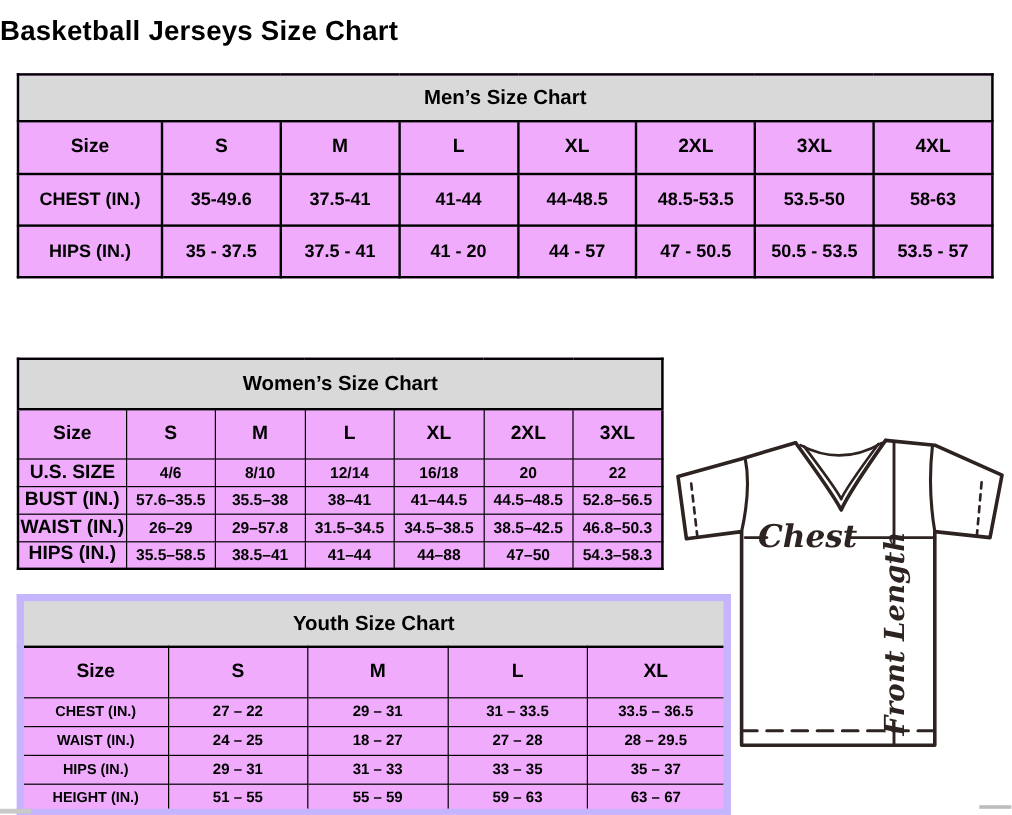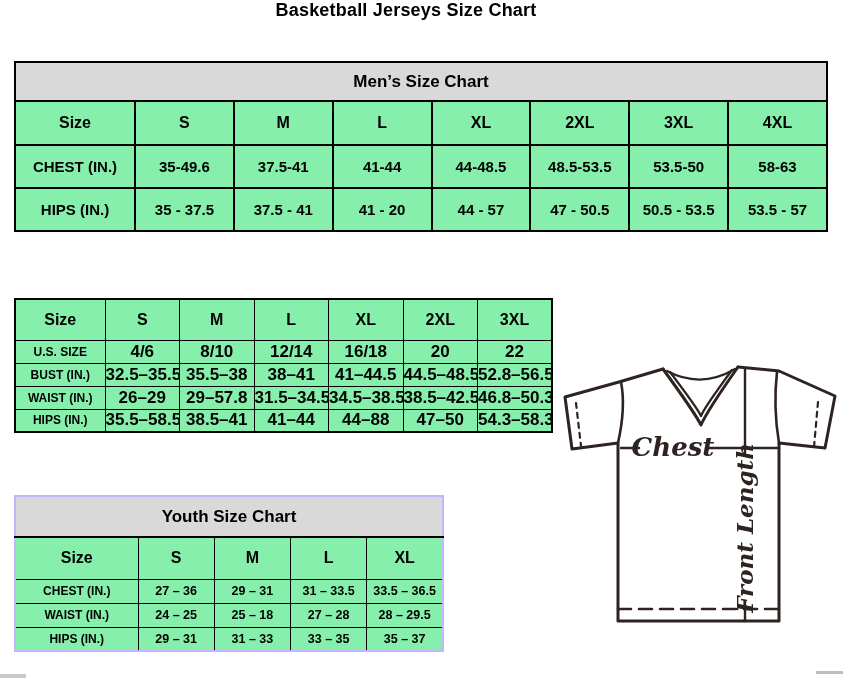--- a/index.html
+++ b/index.html
@@ -1,44 +1,44 @@
 <!DOCTYPE html>
 <html><head>
 <meta charset="utf-8">
 <style>
   html,body{margin:0;padding:0}
   body{
     width:843px;height:679px;background:#ffffff;position:relative;overflow:hidden;
     font-family:"Liberation Sans",sans-serif;color:#000;
   }
   .page-title{
-    position:absolute;top:0;left:0;width:812px;text-align:center;
-    font-size:18px;font-weight:bold;letter-spacing:.2px;
+    position:absolute;top:12px;left:0;width:812px;text-align:left;
+    font-size:23px;font-weight:bold;letter-spacing:.2px;
   }
-  table{position:absolute;border-collapse:collapse;table-layout:fixed;background:#86efac}
+  table{position:absolute;border-collapse:collapse;table-layout:fixed;background:#f0abfc}
   th,td{border:1.5px solid #000;text-align:center;vertical-align:middle;padding:0;font-weight:bold;overflow:hidden;white-space:nowrap}
   tr.band th{background:#d9d9d9;font-size:17px;border-bottom:2px solid #000}
   
   .t-men{left:14px;top:61px;width:814px;border:2px solid #000}
   .t-men th,.t-men td{border:2px solid #000}
   .t-men tr.band{height:39px}
   .t-men tr.head{height:44px}
   .t-men tr.head th{font-size:16px}
   .t-men tr.r{height:43px}
   .t-men tr.r th,.t-men tr.r td{font-size:15px}
   
   .t-wom{left:14px;top:298px;width:539px;border:2px solid #000}
   .t-wom tr.band{height:42px}
   .t-wom tr.head{height:41px}
   .t-wom tr.head th{font-size:16px}
   .t-wom tr.r{height:23px}
-  .t-wom tr.r th{font-size:12px}
-  .t-wom tr.r td{font-size:17px}
-  
-  .t-you{left:14px;top:495px;width:430px;border:2px solid #c4b5fd}
+  .t-wom tr.r th{font-size:16px}
+  .t-wom tr.r td{font-size:13px}
+  
+  .t-you{left:14px;top:495px;width:595px;border:6px solid #c4b5fd}
   .t-you tr.band{height:41px}
   .t-you tr.head{height:42px}
   .t-you tr.head th{font-size:16px}
   .t-you tr.r{height:24px}
   .t-you tr.r th{font-size:12px}
   .t-you tr.r td{font-size:12.5px}
   
   .jersey{position:absolute;left:555px;top:355px;width:288px;height:324px}
   .jersey text{font-family:"DejaVu Serif","Liberation Serif",serif;font-style:italic;font-weight:bold;fill:#2d2320}
   
@@ -102,41 +102,44 @@
   <colgroup>
       <col style="width:90px">
       <col>
       <col>
       <col>
       <col>
       <col>
       <col>
     </colgroup>
   <tbody>
+      <tr class="band">
+        <th colspan="7">Women’s Size Chart</th>
+      </tr>
   <tr class="head">
     <th>Size</th>
     <th>S</th>
     <th>M</th>
     <th>L</th>
     <th>XL</th>
     <th>2XL</th>
     <th>3XL</th>
   </tr>
   <tr class="r">
     <th>U.S. SIZE</th>
     <td>4/6</td>
     <td>8/10</td>
     <td>12/14</td>
     <td>16/18</td>
     <td>20</td>
     <td>22</td>
   </tr>
   <tr class="r">
     <th>BUST (IN.)</th>
-    <td>32.5–35.5</td>
+    <td>57.6–35.5</td>
     <td>35.5–38</td>
     <td>38–41</td>
     <td>41–44.5</td>
     <td>44.5–48.5</td>
     <td>52.8–56.5</td>
   </tr>
   <tr class="r">
     <th>WAIST (IN.)</th>
     <td>26–29</td>
     <td>29–57.8</td>
@@ -171,38 +174,45 @@
       </tr>
   <tr class="head">
     <th>Size</th>
     <th>S</th>
     <th>M</th>
     <th>L</th>
     <th>XL</th>
   </tr>
   <tr class="r">
     <th>CHEST (IN.)</th>
-    <td>27 – 36</td>
+    <td>27 – 22</td>
     <td>29 – 31</td>
     <td>31 – 33.5</td>
     <td>33.5 – 36.5</td>
   </tr>
   <tr class="r">
     <th>WAIST (IN.)</th>
     <td>24 – 25</td>
-    <td>25 – 18</td>
+    <td>18 – 27</td>
     <td>27 – 28</td>
     <td>28 – 29.5</td>
   </tr>
   <tr class="r">
     <th>HIPS (IN.)</th>
     <td>29 – 31</td>
     <td>31 – 33</td>
     <td>33 – 35</td>
     <td>35 – 37</td>
+  </tr>
+  <tr class="r">
+    <th>HEIGHT (IN.)</th>
+    <td>51 – 55</td>
+    <td>55 – 59</td>
+    <td>59 – 63</td>
+    <td>63 – 67</td>
   </tr>
 </tbody>
   </table>
 
 <svg class="jersey" viewBox="0 0 288 324" fill="none" stroke="#2d2320" stroke-linejoin="round" stroke-linecap="round">
   <path stroke-width="3" d="M108 14 L64 27 L10 42 L17 94 L63 88 L63 266 L224 266 L224 88 L270 93 L280 41 L224 16 L183 12"></path>
   <path stroke-width="3" d="M108 14 Q140 58 146 70 Q152 56 183 12"></path>
   <path stroke-width="2.2" d="M115 17 Q143 54 146 61 Q149 53 177 15"></path>
   <path stroke-width="2.2" d="M112 16 Q146 34 180 14"></path>
   <path stroke-width="2.6" d="M63 88 Q71 52 66 27"></path>

